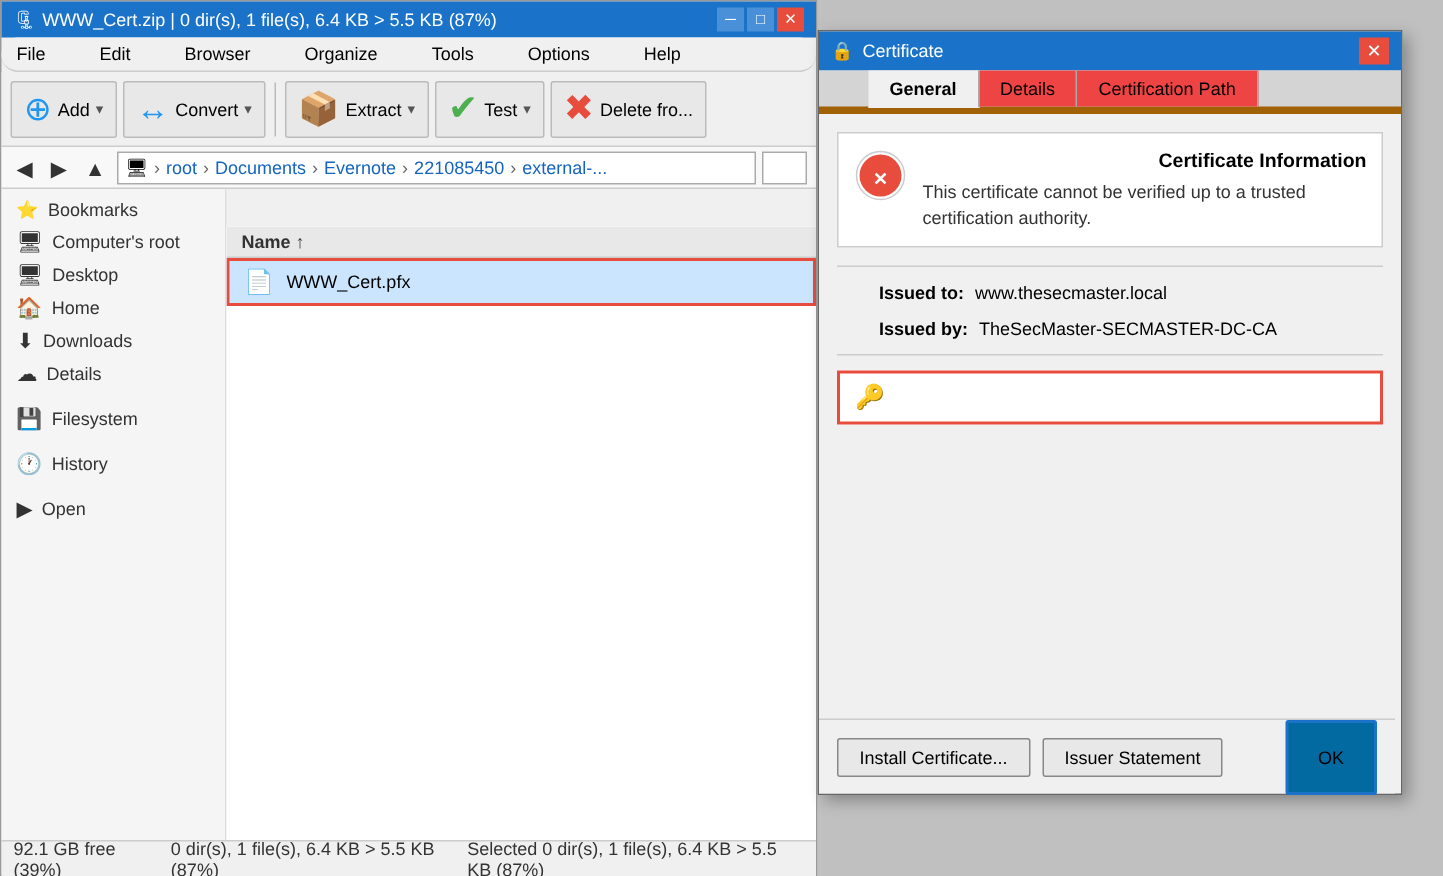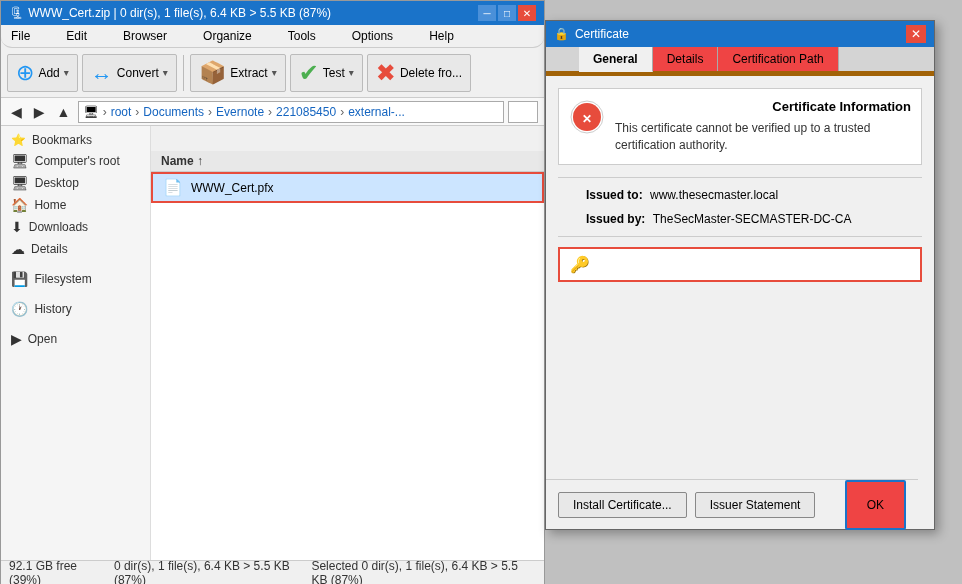--- a/index.html
+++ b/index.html
@@ -263,40 +263,40 @@
       align-items: center;
       gap: 8px;
       font-size: 12px;
       margin-top: 8px;
     }
     .key-icon { font-size: 16px; color: #d4a017; }
 
     
     .cert-buttons {
       position: absolute;
-      bottom: 0; left: 0; right: 16px;
+      bottom: 0; left: 0; right: 4px;
       background: #f0f0f0;
       border-top: 1px solid #ccc;
       padding: 8px 12px;
       display: flex;
       justify-content: space-between;
       align-items: center;
       height: 50px;
     }
     .cert-btn-group { display: flex; gap: 8px; }
     .cert-btn {
       padding: 5px 14px;
       border: 1px solid #888;
       background: #e8e8e8;
       cursor: pointer;
       font-size: 12px;
       border-radius: 2px;
     }
     .cert-btn.ok {
-      background: #ef4444;
+      background: #0369a1;
       border: 2px solid #1a73c9;
       padding: 16px 20px;
     }
   </style>
 </head>
 <body>
 
 <div class="file-manager">
 
   <div class="title-bar">

